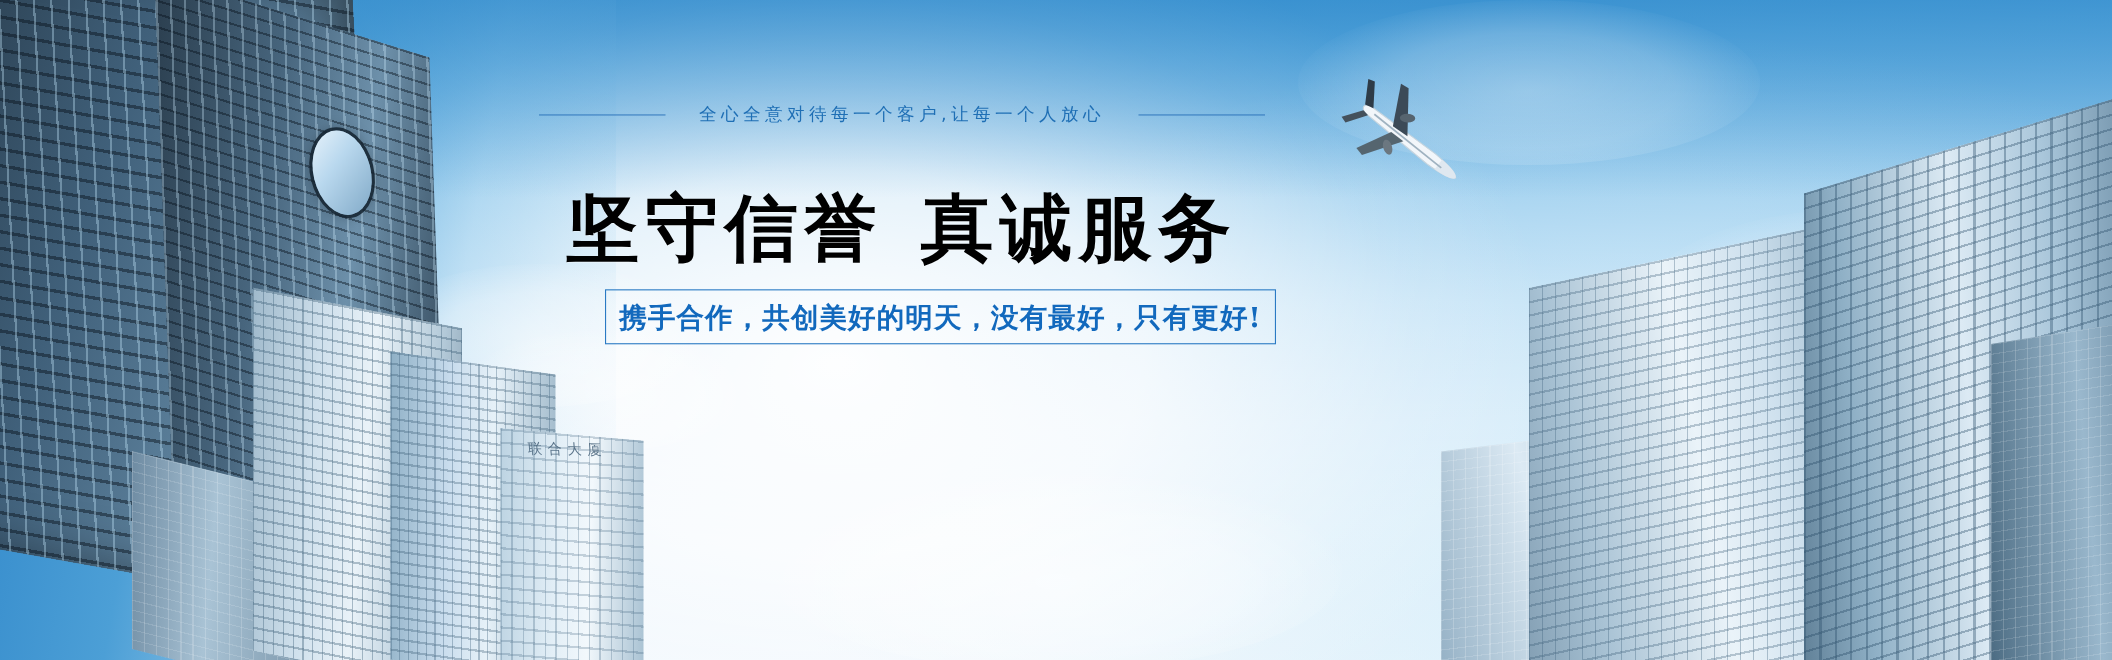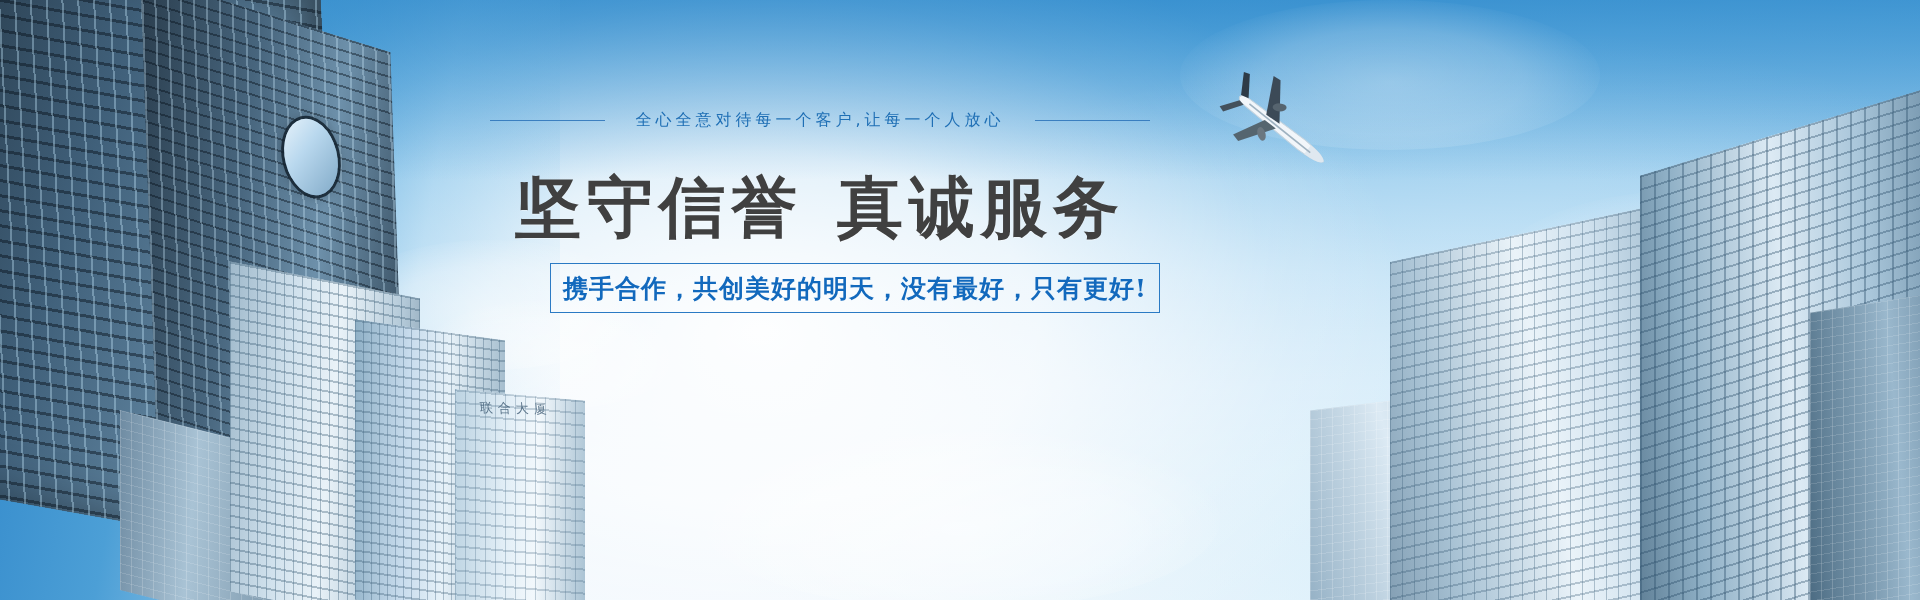--- a/index.html
+++ b/index.html
@@ -121,29 +121,29 @@
     background:linear-gradient(265deg,#5d7d95 0%,#9ab8cd 45%,#4a6a81 100%);
     transform:skewY(-9deg);}
   .twrR4 .glass-grid{opacity:.6;}
 
   
   .plane{position:absolute;left:1215px;top:68px;width:130px;height:120px;}
 
   
   .content{position:absolute;left:0;top:0;width:1920px;height:600px;}
 
-  .tagline-row{position:absolute;left:460px;top:110px;width:720px;
+  .tagline-row{position:absolute;left:460px;top:94px;width:720px;
     display:flex;align-items:center;justify-content:center;gap:30px;}
   .rule{height:1px;background:#2a72b8;flex:0 0 115px;opacity:.85;}
   .tagline{font-family:"DejaVu Sans","Liberation Sans",sans-serif;
     font-size:16px;color:#1f6fb5;letter-spacing:4px;white-space:nowrap;font-weight:500;}
 
   .headline{position:absolute;left:460px;top:163px;width:720px;text-align:center;
     font-family:"DejaVu Serif","Liberation Serif",serif;
-    font-size:66px;font-weight:bold;color:#404040;letter-spacing:6px;white-space:nowrap;
+    font-size:66px;font-weight:bold;color:#000000;letter-spacing:6px;white-space:nowrap;
     text-shadow:0 1px 0 rgba(255,255,255,.35);}
   .headline .gap{display:inline-block;width:34px;}
 
   .subtitle-box{position:absolute;left:516px;top:263px;width:608px;height:48px;
     border:1px solid #2a7ac4;display:flex;align-items:center;justify-content:center;
     background:rgba(255,255,255,0.02);margin-left:34px;}
   .subtitle{font-family:"DejaVu Serif","Liberation Serif",serif;
     font-size:25px;font-weight:bold;color:#1269bd;letter-spacing:1px;white-space:nowrap;}
 </style>
 </head>

